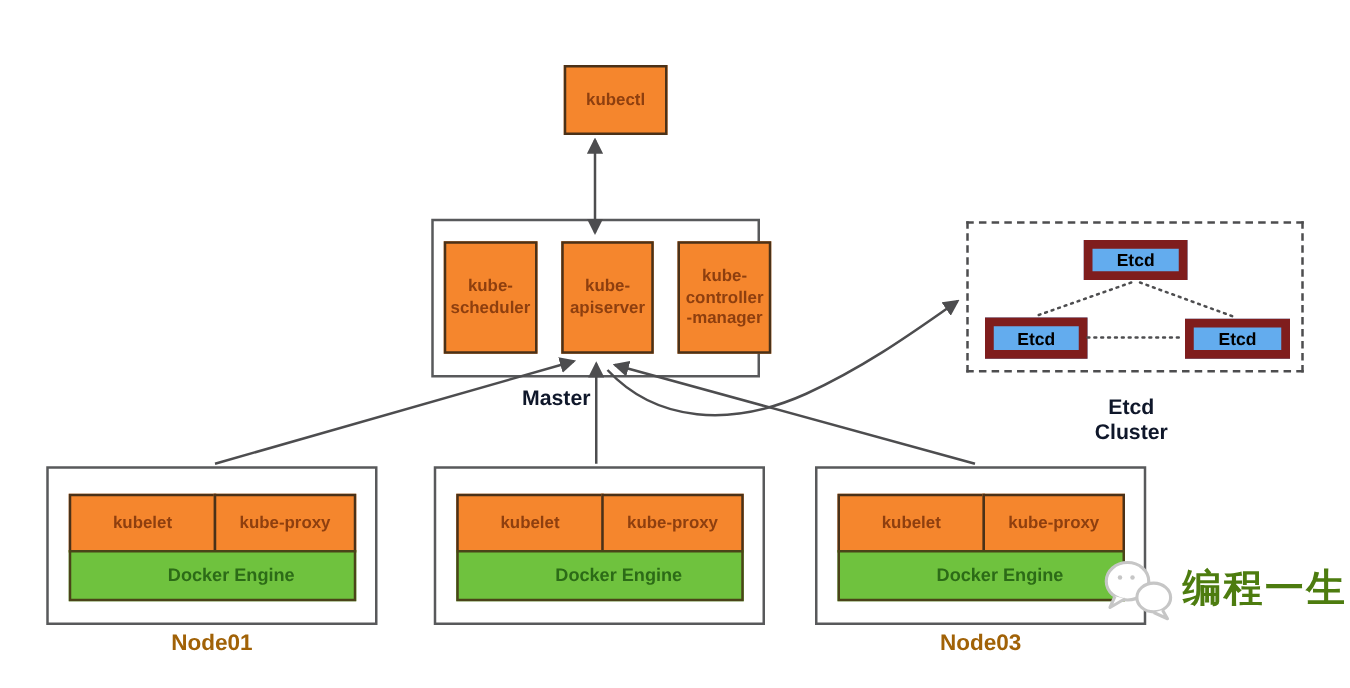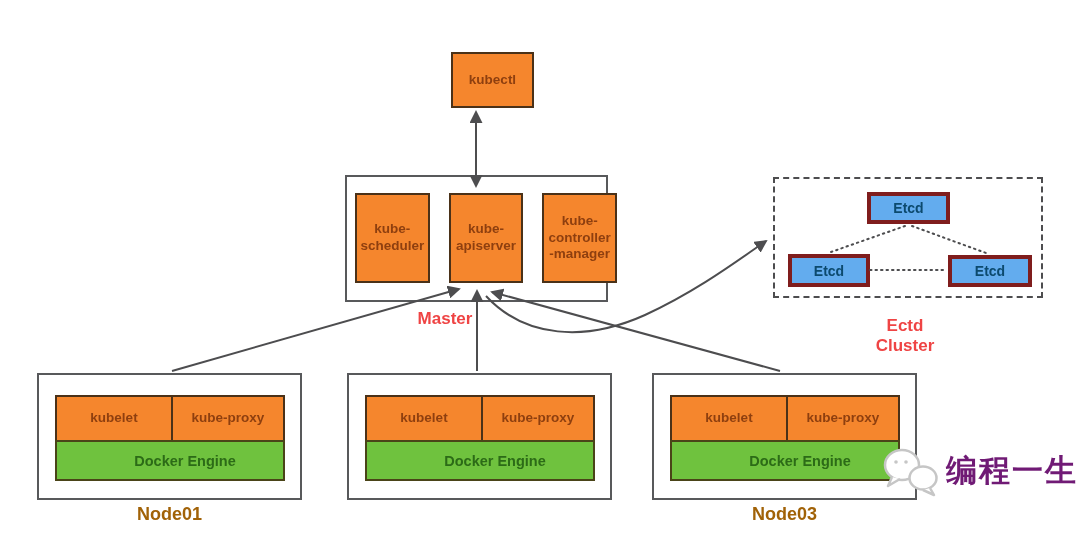--- a/index.html
+++ b/index.html
@@ -16,36 +16,36 @@
     white-space:pre-line;box-sizing:border-box;
   }
   
   .gbox{
     background:#6FC23E;border:2px solid #4A4418;color:#2C6B17;
     font-weight:bold;font-size:14.5px;
     display:flex;align-items:center;justify-content:center;box-sizing:border-box;padding-left:30px;
   }
   
   .bbox{
-    background:#63ACEE;border:4px solid #7f1d1d;color:#0c4a6e;
+    background:#63ACEE;border:7px solid #7f1d1d;color:#000000;
     font-weight:bold;font-size:14px;
     display:flex;align-items:center;justify-content:center;box-sizing:border-box;
   }
   
   .container-box{background:#fff;border:2px solid #58595B;box-sizing:border-box;}
   .dashed-box{background:#fff;border:2px dashed #4D4D4F;box-sizing:border-box;}
   .row{display:flex;}
   .row > .obox + .obox{margin-left:-2px;}
-  .big-label{font-weight:bold;font-size:17px;color:#ef4444;}
+  .big-label{font-weight:bold;font-size:17px;color:#0f172a;}
   .node-label{font-weight:bold;font-size:18px;color:#a16207;text-align:center;}
   .arrows-layer{position:absolute;left:0;top:0;z-index:5;pointer-events:none;}
   .boxes-layer{z-index:1;}
   .watermark{
     position:absolute;left:878px;top:444px;z-index:9;display:flex;align-items:center;
-    color:#701a75;font-weight:bold;font-size:31px;letter-spacing:2px;
+    color:#4d7c0f;font-weight:bold;font-size:31px;letter-spacing:2px;
   }
   .watermark svg{margin-right:4px;}
 </style>
 </head>
 <body>
 
 <div class="stage">
 
   <div class="abs obox boxes-layer" style="left:451px;top:52px;width:83px;height:56px;">
     <span>kubectl</span>
@@ -74,21 +74,21 @@
     <div class="abs bbox" style="left:92px;top:13px;width:83px;height:32px;">
       <span>Etcd</span>
     </div>
     <div class="abs bbox" style="left:13px;top:75px;width:82px;height:33px;">
       <span>Etcd</span>
     </div>
     <div class="abs bbox" style="left:173px;top:76px;width:84px;height:32px;">
       <span>Etcd</span>
     </div>
   </div>
-  <div class="abs big-label" style="left:855px;top:316px;width:100px;text-align:center;">Ectd Cluster</div>
+  <div class="abs big-label" style="left:855px;top:316px;width:100px;text-align:center;">Etcd Cluster</div>
 
   <div class="abs container-box boxes-layer" style="left:37px;top:373px;width:265px;height:127px;">
     <div class="abs row" style="left:16px;top:20px;width:230px;height:47px;">
       <div class="obox" style="width:118px;">
         <span>kubelet</span>
       </div>
       <div class="obox" style="flex:1;">
         <span>kube-proxy</span>
       </div>
     </div>

